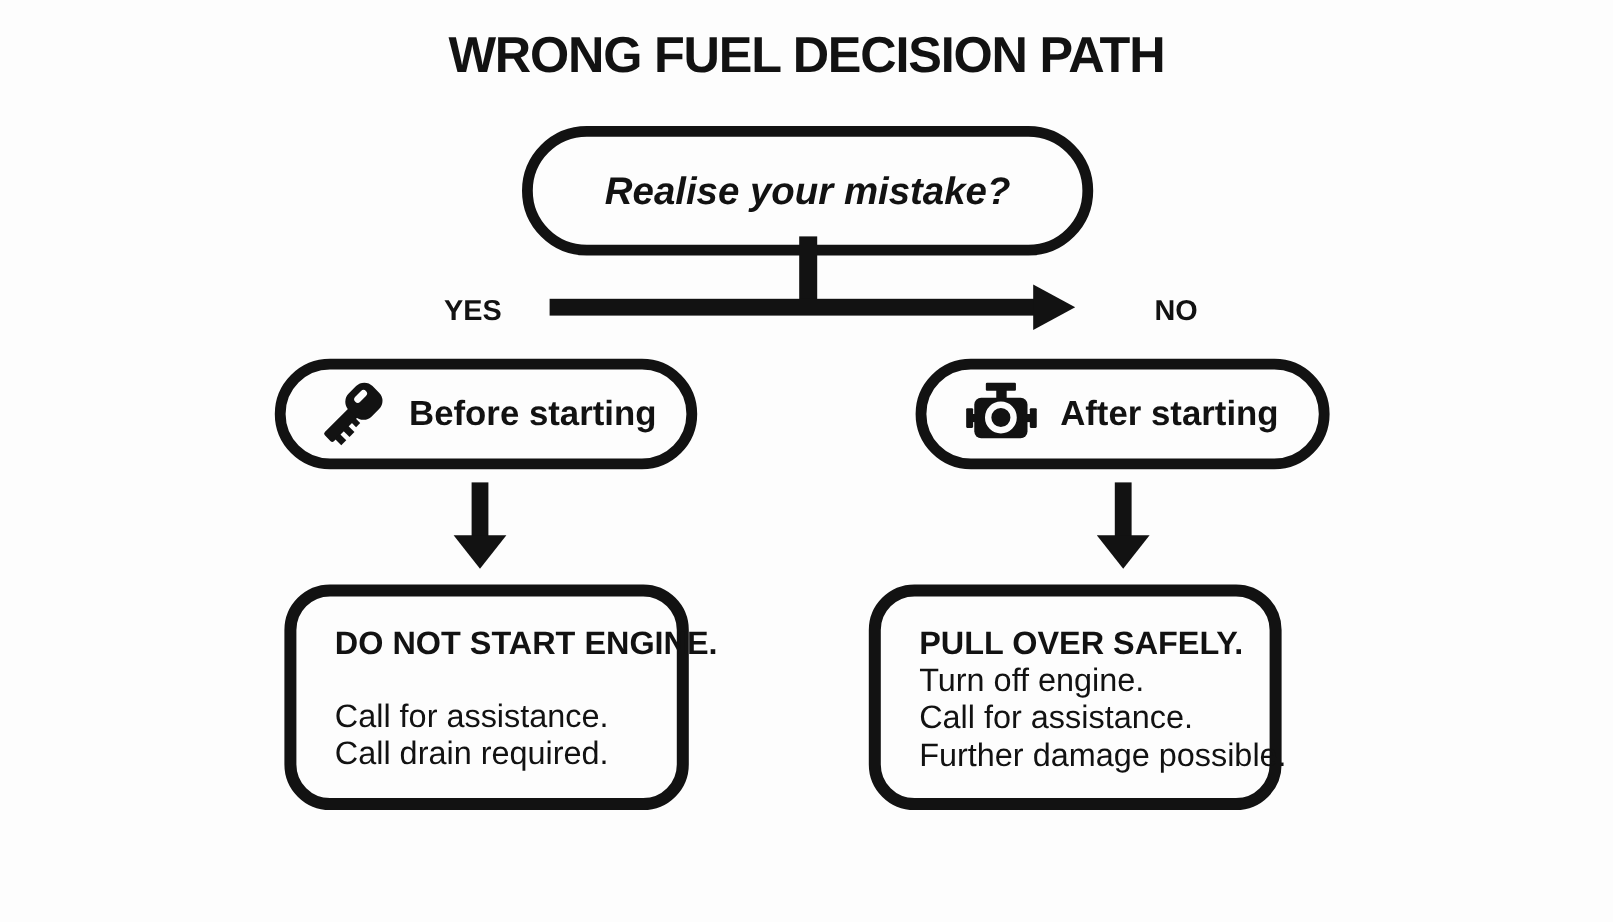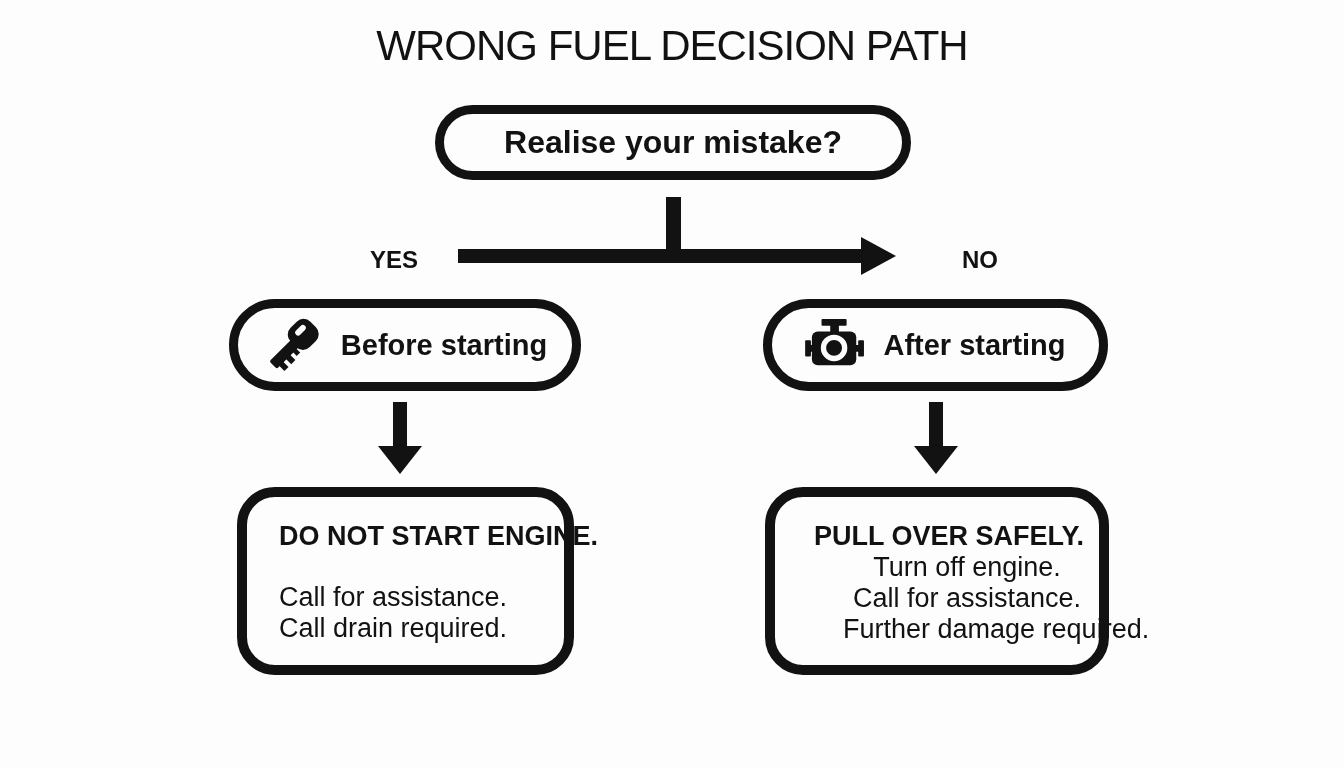--- a/index.html
+++ b/index.html
@@ -8,35 +8,35 @@
     background: #fdfdfd;
     font-family: "Liberation Sans", sans-serif;
     color: #121212;
     overflow: hidden;
   }
   .canvas { position: relative; width: 1344px; height: 768px; }
 
   .title {
     position: absolute; left: 0; top: 22px; width: 1344px;
     text-align: center;
-    font-size: 42px; font-weight: 400; letter-spacing: -1px;
+    font-size: 42px; font-weight: 700; letter-spacing: -1px;
     color: #121212;
   }
 
   
   .pill {
     position: absolute;
     border: 9px solid #121212;
     border-radius: 60px;
     background: #fdfdfd;
     box-sizing: border-box;
     display: flex; align-items: center; justify-content: center;
     gap: 16px;
   }
-  .pill.root  { left: 435px; top: 105px; width: 476px; height: 75px; }
+  .pill.root  { left: 435px; top: 105px; width: 476px; height: 108px; font-style: italic; }
   .pill.left  { left: 229px; top: 299px; width: 352px; height: 92px; }
   .pill.right { left: 763px; top: 299px; width: 345px; height: 92px; }
 
   .pill .label { font-size: 29px; font-weight: 700; white-space: nowrap; }
   .pill.root .label { font-size: 32px; }
 
   .pill .node-icon { display: flex; align-items: center; }
   .pill .node-icon svg { display: block; }
 
   
@@ -82,29 +82,29 @@
   
   .outcome {
     position: absolute;
     border: 10px solid #121212;
     border-radius: 38px;
     background: #fdfdfd;
     box-sizing: border-box;
     padding: 24px 8px 20px 32px;
   }
   .outcome.left  { left: 237px; top: 487px; width: 337px; height: 188px; }
-  .outcome.right { left: 765px; top: 487px; width: 344px; height: 188px; text-align: center; }
+  .outcome.right { left: 724px; top: 487px; width: 344px; height: 188px; }
 
   .outcome .heading {
     font-size: 27px; font-weight: 700; line-height: 31px;
     white-space: nowrap;
   }
   .outcome .lines { font-size: 27px; font-weight: 400; line-height: 31px; }
   .outcome.left .lines  { margin-top: 30px; }
-  .outcome.right .lines { margin-top: 0; margin-left: 36px; }
+  .outcome.right .lines { margin-top: 0; }
   .outcome .line { white-space: nowrap; }
 </style>
 </head>
 <body>
 
 <div class="canvas">
 
   <div class="title">WRONG FUEL DECISION PATH</div>
 
   <div class="pill root">
@@ -166,17 +166,17 @@
       <div class="line">Call for assistance.</div>
       <div class="line">Call drain required.</div>
     </div>
   </div>
 
   <div class="outcome right">
     <div class="heading">PULL OVER SAFELY.</div>
     <div class="lines">
       <div class="line">Turn off engine.</div>
       <div class="line">Call for assistance.</div>
-      <div class="line">Further damage required.</div>
+      <div class="line">Further damage possible.</div>
     </div>
   </div>
 
 </div>
 
 </body></html>

